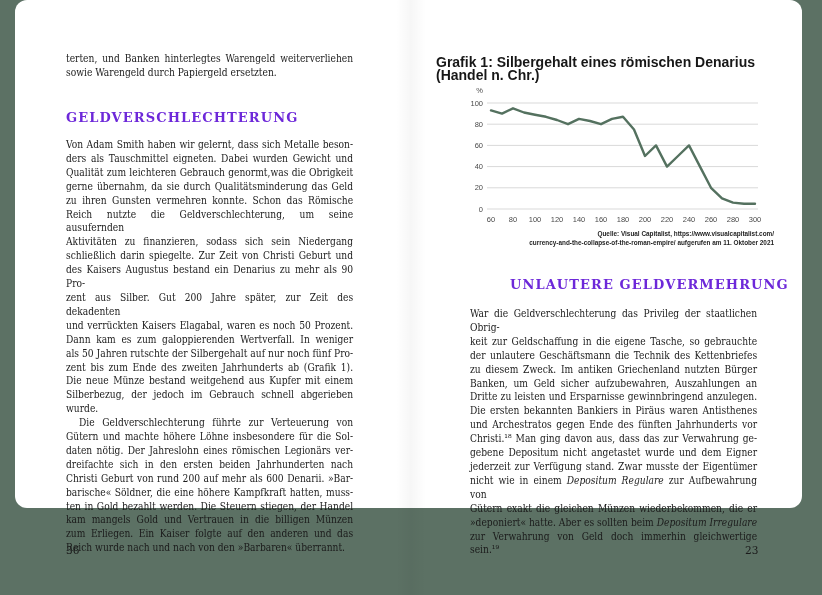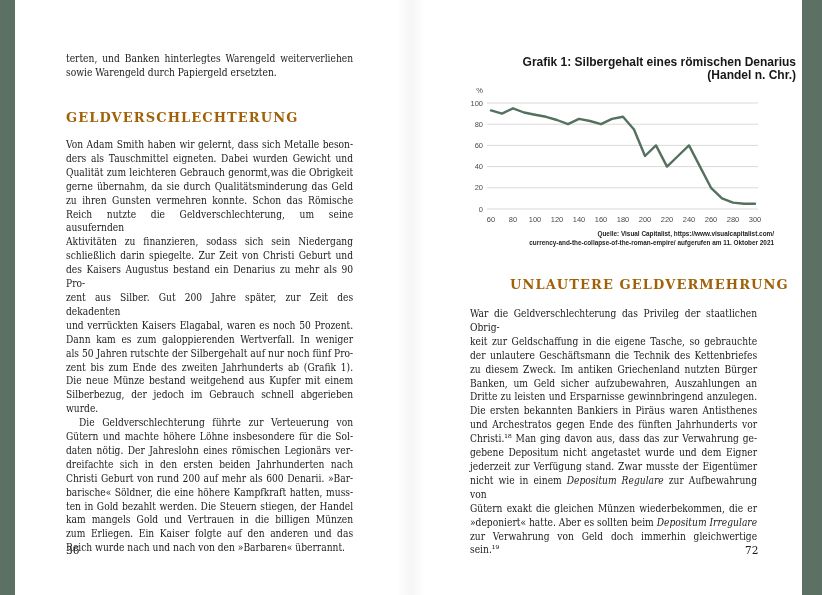--- a/index.html
+++ b/index.html
@@ -2,22 +2,23 @@
 <html><head>
 <meta charset="utf-8">
 <style>
   html,body{margin:0;padding:0;}
   body{
     width:822px;height:595px;overflow:hidden;position:relative;
     background:#5c7164;
     font-family:"DejaVu Serif", serif;
   }
   .spread{
-    position:absolute;left:15px;top:0;width:787px;height:595px;
+    position:absolute;left:15px;top:0;width:787px;height:508px;
     background:#ffffff;
+    border-radius:12px;
   }
   .gutter{
     position:absolute;left:381px;top:0;width:30px;height:595px;
     background:linear-gradient(90deg, rgba(0,0,0,0) 0%, rgba(0,0,0,0.035) 50%, rgba(0,0,0,0) 100%);
     pointer-events:none;
   }
   .page{position:absolute;top:0;height:595px;}
   .page-left{left:0;width:396px;}
   .page-right{left:396px;width:391px;}
 
@@ -36,35 +37,35 @@
   .line.ind{padding-left:15px;}
   .it{font-style:italic;}
 
   .heading{
     position:absolute;
     margin:0;
     font-family:"DejaVu Serif", serif;
     font-weight:bold;
     font-size:13px;
     letter-spacing:1.1px;
-    color:#a16207;
+    color:#6d28d9;
     white-space:nowrap;
   }
   .pagenum{
     position:absolute;
     font-size:10.5px;
     color:#1b1b1b;
   }
 
   .chart-title{
     position:absolute;left:25px;top:56px;width:360px;
-    text-align:right;
+    text-align:left;
     font-family:"Liberation Sans", sans-serif;
     font-weight:bold;
-    font-size:12px;line-height:13px;
+    font-size:14px;line-height:13px;
     color:#171717;
   }
   .chart-svg{position:absolute;left:48px;top:85px;}
   .chart-svg text{
     font-family:"Liberation Sans", sans-serif;
     font-size:7.5px;
     fill:#4a4a4a;
   }
   .chart-source{
     position:absolute;left:60px;top:229px;width:303px;
@@ -180,17 +181,17 @@
         <div class="line"><span class="">und Archestratos gegen Ende des fünften Jahrhunderts vor</span></div>
         <div class="line"><span class="">Christi.¹⁸ Man ging davon aus, dass das zur Verwahrung ge-</span></div>
         <div class="line"><span class="">gebene Depositum nicht angetastet wurde und dem Eigner</span></div>
         <div class="line"><span class="">jederzeit zur Verfügung stand. Zwar musste der Eigentümer</span></div>
         <div class="line"><span class="">nicht wie in einem </span><span class="it">Depositum Regulare</span><span class=""> zur Aufbewahrung von</span></div>
         <div class="line"><span class="">Gütern exakt die gleichen Münzen wiederbekommen, die er</span></div>
         <div class="line"><span class="">»deponiert« hatte. Aber es sollten beim </span><span class="it">Depositum Irregulare</span></div>
         <div class="line last"><span class="">zur Verwahrung von Geld doch immerhin gleichwertige sein.¹⁹</span></div>
       </div>
 
-    <div class="pagenum" style="left:334px;top:544px;">72</div>
+    <div class="pagenum" style="left:334px;top:544px;">23</div>
   </div>
 
   <div class="gutter"></div>
 </div>
 
 </body></html>

